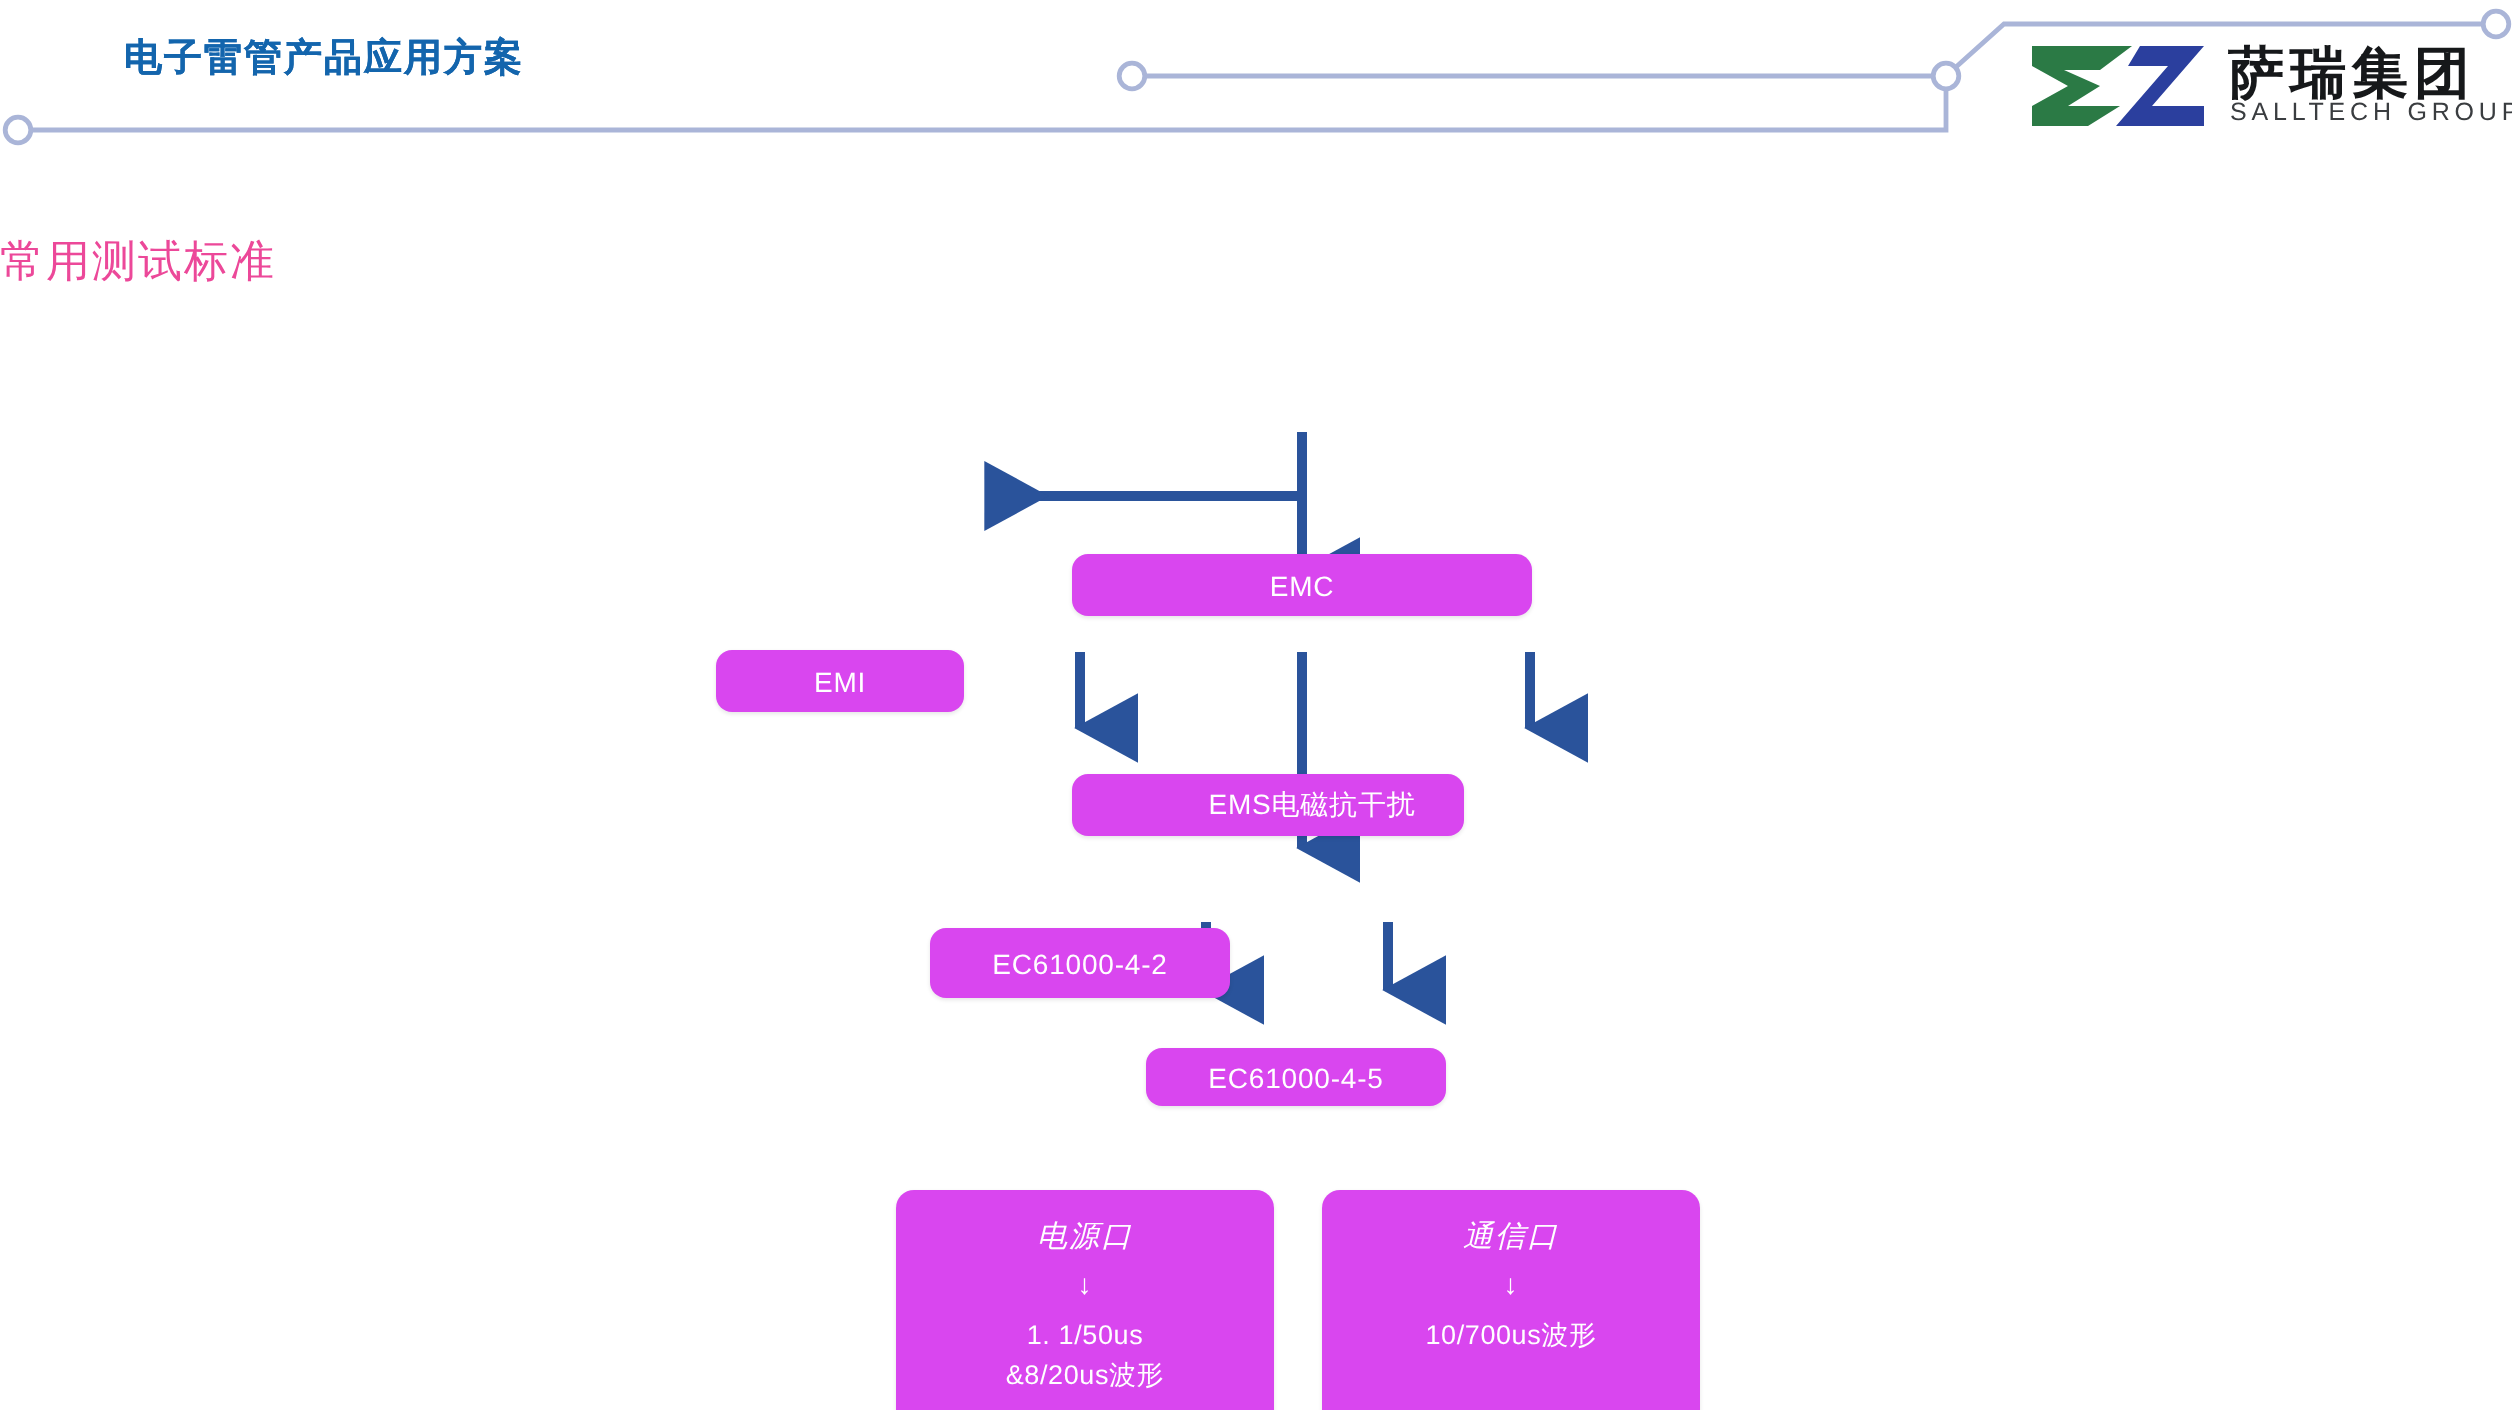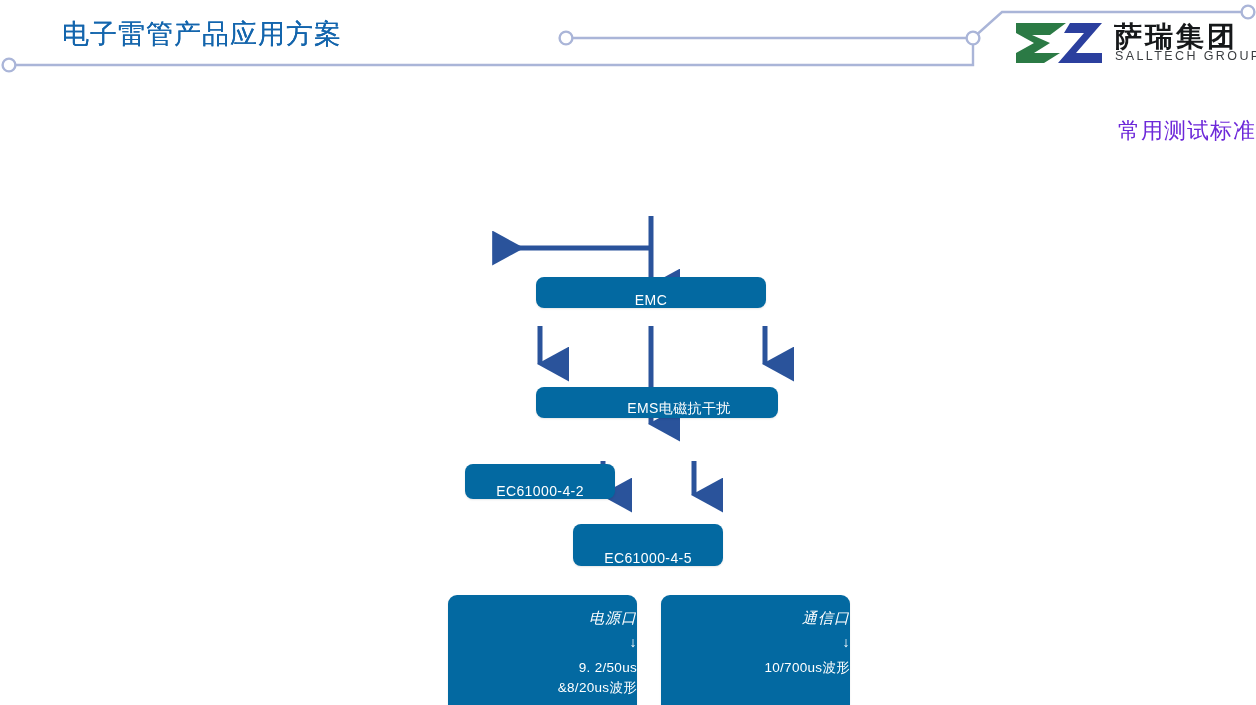--- a/index.html
+++ b/index.html
@@ -26,22 +26,22 @@
   #header-trace {
     position: absolute;
     left: 0; top: 0;
     width: 1256px;
     height: 92px;
   }
   #slide-title {
     position: absolute;
     left: 62px;
     top: 16px;
-    font-size: 27px;
-    font-weight: normal;
+    font-size: 19px;
+    font-weight: bold;
     letter-spacing: 1px;
     background: linear-gradient(180deg, #1a6fbd 0%, #1163a8 55%, #0f5694 100%);
     -webkit-background-clip: text;
     background-clip: text;
     color: #1365ad;
     white-space: nowrap;
   }
 
   
   #logo {
@@ -81,40 +81,40 @@
     position: absolute;
     left: 0; top: 92px;
     width: 1256px;
     height: 613px;
   }
   #chart-title {
     position: absolute;
     left: 0;
     top: 24px;
     width: 1256px;
-    text-align: right;
+    text-align: left;
     font-size: 22px;
-    color: #6d28d9;
+    color: #ec4899;
     letter-spacing: 1px;
   }
 
   #edges {
     position: absolute;
     left: 0; top: 0;
     width: 1256px; height: 613px;
     pointer-events: none;
   }
 
   .node {
     position: absolute;
-    background: #0369a1;
+    background: #d946ef;
     border-radius: 7px;
     color: #ffffff;
     display: flex;
-    align-items: flex-end;
+    align-items: center;
     justify-content: center;
     box-sizing: border-box;
     font-size: 14px;
     letter-spacing: 0.4px;
     text-align: center;
     box-shadow: 0 1px 2px rgba(0,0,0,0.10);
   }
   .node.pill { border-radius: 8px; }
   .node.big {
     border-radius: 9px;
@@ -133,24 +133,24 @@
   }
   .node.big .waveform {
     margin-top: 9px;
     font-size: 13.5px;
     line-height: 1.45;
     letter-spacing: 0.3px;
   }
 
   #n-emc  { left: 536px; top: 185px; width: 230px; height: 31px; }
   #n-emi  { left: 358px; top: 233px; width: 124px; height: 31px; }
-  #n-ems  { left: 536px; top: 295px; width: 242px; height: 31px; padding-left: 44px; }
+  #n-ems  { left: 536px; top: 295px; width: 196px; height: 31px; padding-left: 44px; }
   #n-4-2  { left: 465px; top: 372px; width: 150px; height: 35px; }
   #n-4-4  { left: 690px; top: 372px; width: 150px; height: 29px; }
-  #n-4-5  { left: 573px; top: 432px; width: 150px; height: 42px; }
+  #n-4-5  { left: 573px; top: 432px; width: 150px; height: 29px; }
   #n-power{ left: 448px; top: 503px; width: 189px; height: 135px; }
   #n-comm { left: 661px; top: 503px; width: 189px; height: 135px; }
 </style>
 </head>
 <body>
 
 <div id="header">
 
   <svg id="header-trace" viewBox="0 0 1256 92">
     <g fill="none" stroke="#aab5d8" stroke-width="2.4">
@@ -212,38 +212,41 @@
       <path d="M 603 369 L 603 403" marker-end="url(#arrowDown)"></path>
 
       <path d="M 694 369 L 694 403" marker-end="url(#arrowDown)"></path>
     </g>
   </svg>
 
   <div class="node pill" id="n-emc">
     <span>EMC</span>
   </div>
 
+  <div class="node pill" id="n-emi">
+    <span>EMI</span>
+  </div>
 
   <div class="node pill" id="n-ems">
     <span>EMS电磁抗干扰</span>
   </div>
 
   <div class="node pill" id="n-4-2">
     <span>EC61000-4-2</span>
   </div>
 
 
   <div class="node pill" id="n-4-5">
     <span>EC61000-4-5</span>
   </div>
 
   <div class="node big" id="n-power">
     <span class="port-label">电源口</span>
     <span class="inner-arrow">↓</span>
-    <span class="waveform">9. 2/50us</span>
+    <span class="waveform">1. 1/50us</span>
     <span class="waveform" style="margin-top:0">&amp;8/20us波形</span>
   </div>
 
   <div class="node big" id="n-comm">
     <span class="port-label">通信口</span>
     <span class="inner-arrow">↓</span>
     <span class="waveform">10/700us波形</span>
   </div>
 </div>
 

